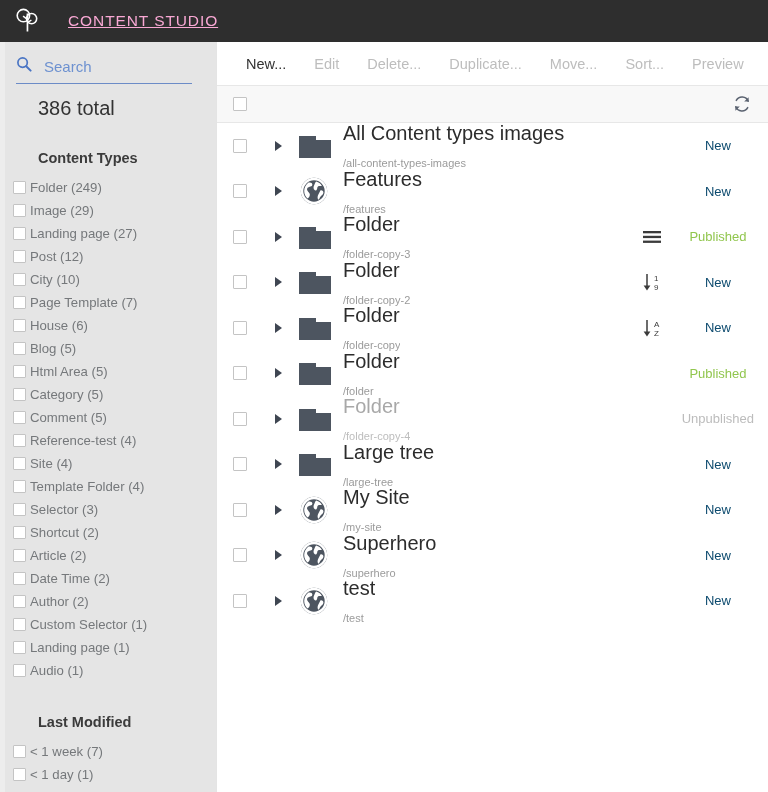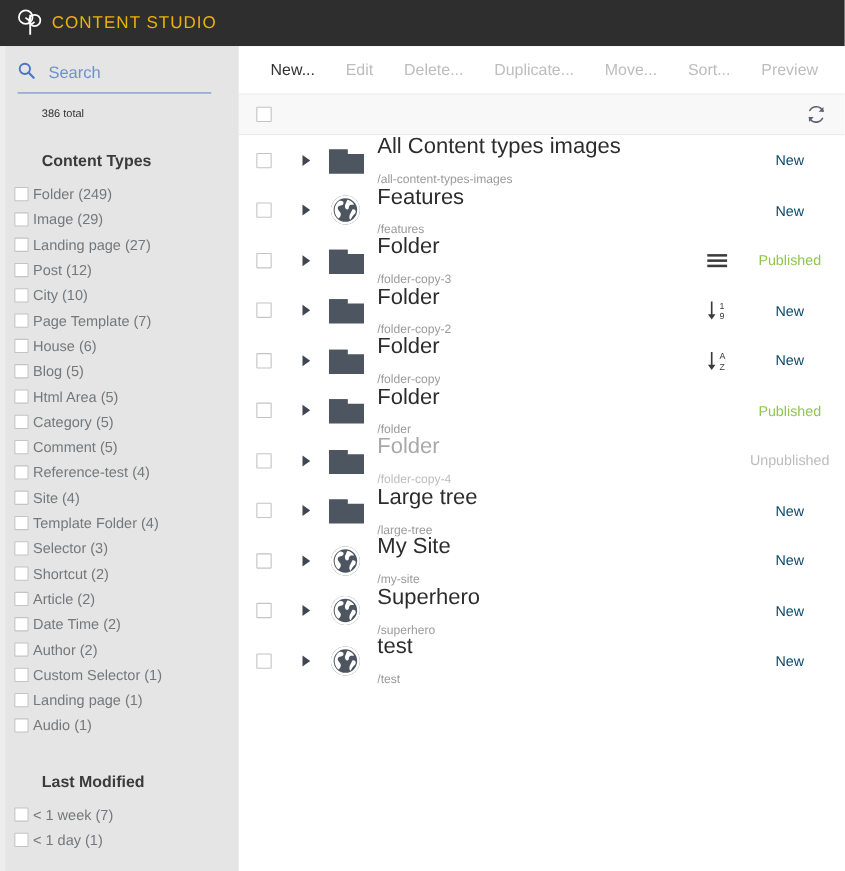--- a/index.html
+++ b/index.html
@@ -16,25 +16,26 @@
   
   #app-header {
     height: 42px;
     background: #2e2e2e;
     display: flex;
     align-items: center;
     padding-left: 10px;
   }
   #logo-mark { width: 34px; height: 34px; flex: 0 0 34px; }
   #app-title {
-    color: #eab308;
+    color: #f9a8d4;
     font-size: 15.5px;
     letter-spacing: 0.9px;
-    margin-left: 3px;
+    margin-left: 24px;
     font-weight: 400;
+    text-decoration: underline;
   }
 
   
   #body-split { display: flex; height: 750px; }
 
   
   #sidebar {
     width: 217px;
     flex: 0 0 217px;
     background: #e5e5e5;
@@ -58,21 +59,21 @@
   #search-input {
     border: none; outline: none; background: transparent;
     margin-left: 12px; font-size: 15px;
     font-family: "Liberation Sans", sans-serif;
     color: #4a75c4; width: 130px;
   }
   #search-input::placeholder { color: #6d91d0; opacity: 1; }
 
   #total-count {
     margin: 13px 0 0 38px;
-    font-size: 10px;
+    font-size: 20px;
     color: #333;
   }
 
   .facet-title {
     margin: 30px 0 10px 38px;
     font-size: 14.5px;
     font-weight: bold;
     color: #3b3b3b;
   }
   #last-modified-title { margin-top: 32px; }

